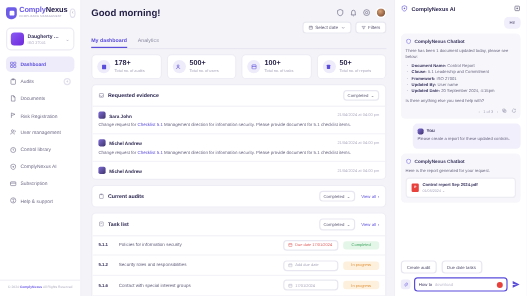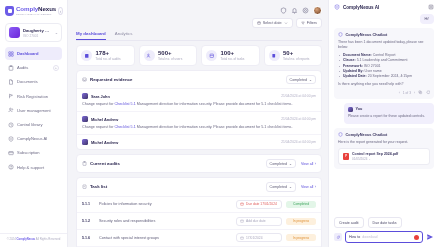--- a/index.html
+++ b/index.html
@@ -353,20 +353,21 @@
       </div>
     </nav>
 
     <div class="side-foot">
       <span>© 2024 </span><b>ComplyNexus</b><span> All Rights Reserved</span>
     </div>
   </aside>
 
   <main class="main">
     <div class="topbar">
+      <div class="greeting">Good morning!</div>
       <div class="top-actions">
         <span class="top-ic">
             <svg viewBox="0 0 16 16" fill="none" stroke="currentColor" stroke-width="1.3">
               <path d="M8 2l5 2v4.5c0 3-2.2 5-5 5.5-2.8-.5-5-2.5-5-5.5V4z"></path>
             </svg>
           </span>
         <span class="top-ic">
             <svg viewBox="0 0 16 16" fill="none" stroke="currentColor" stroke-width="1.3">
               <path d="M4.5 11V7a3.5 3.5 0 117 0v4l1 1.4h-9z"></path>
               <path d="M6.8 13.4a1.4 1.4 0 002.4 0"></path>

